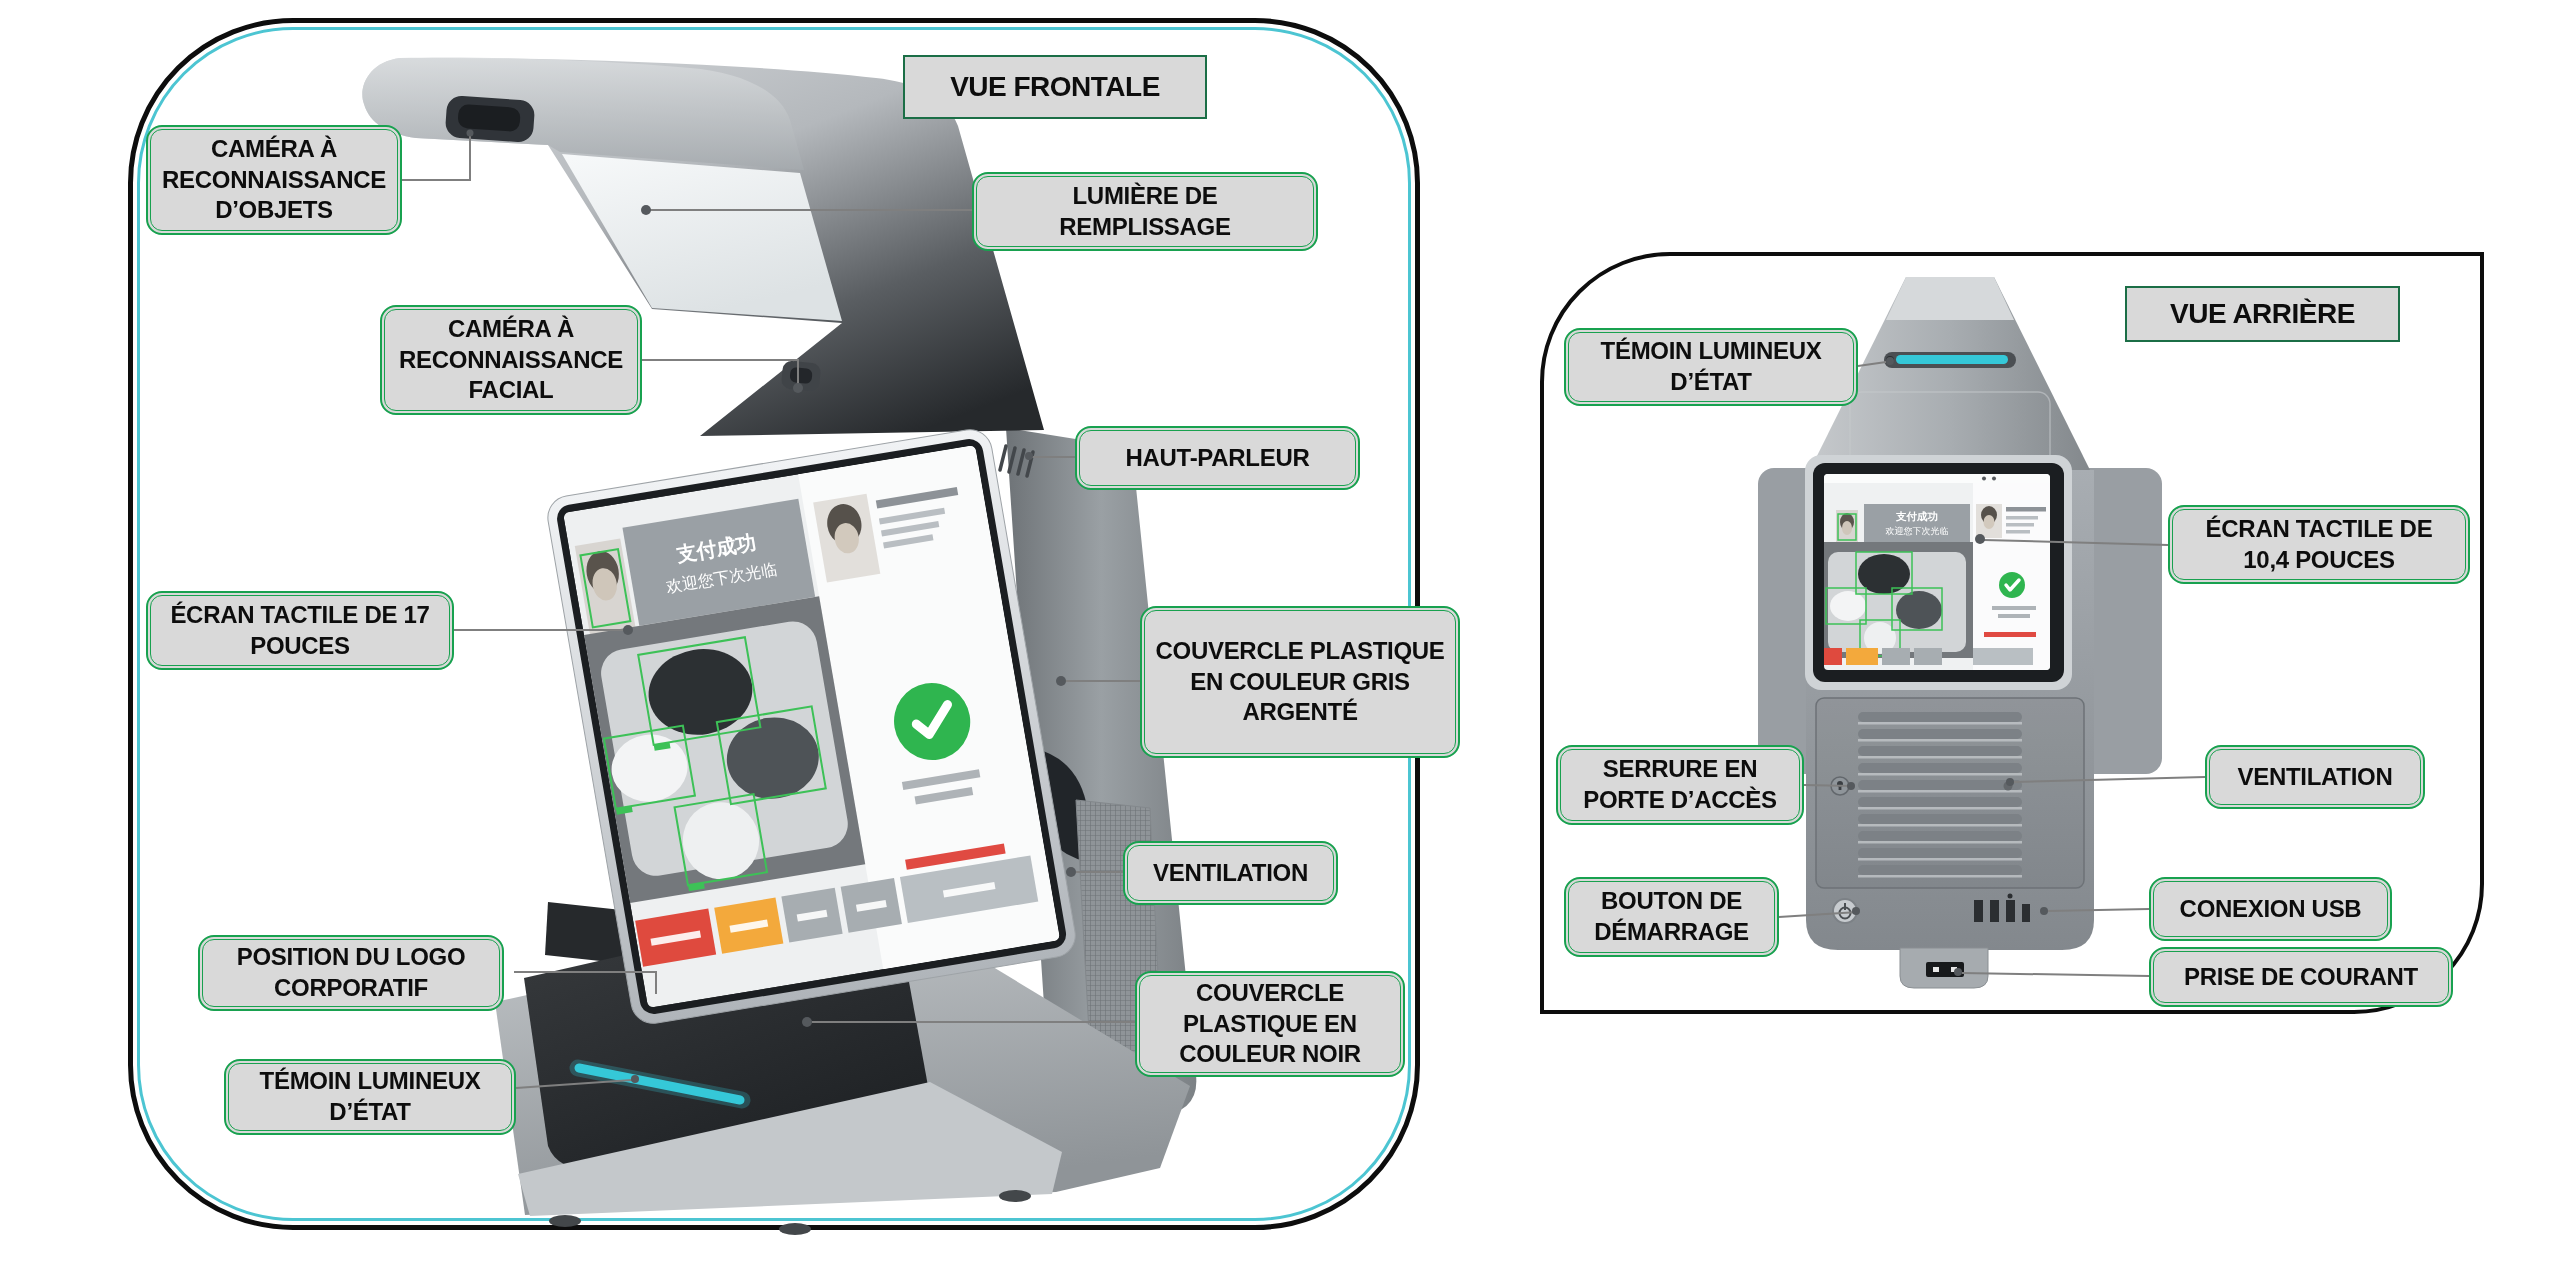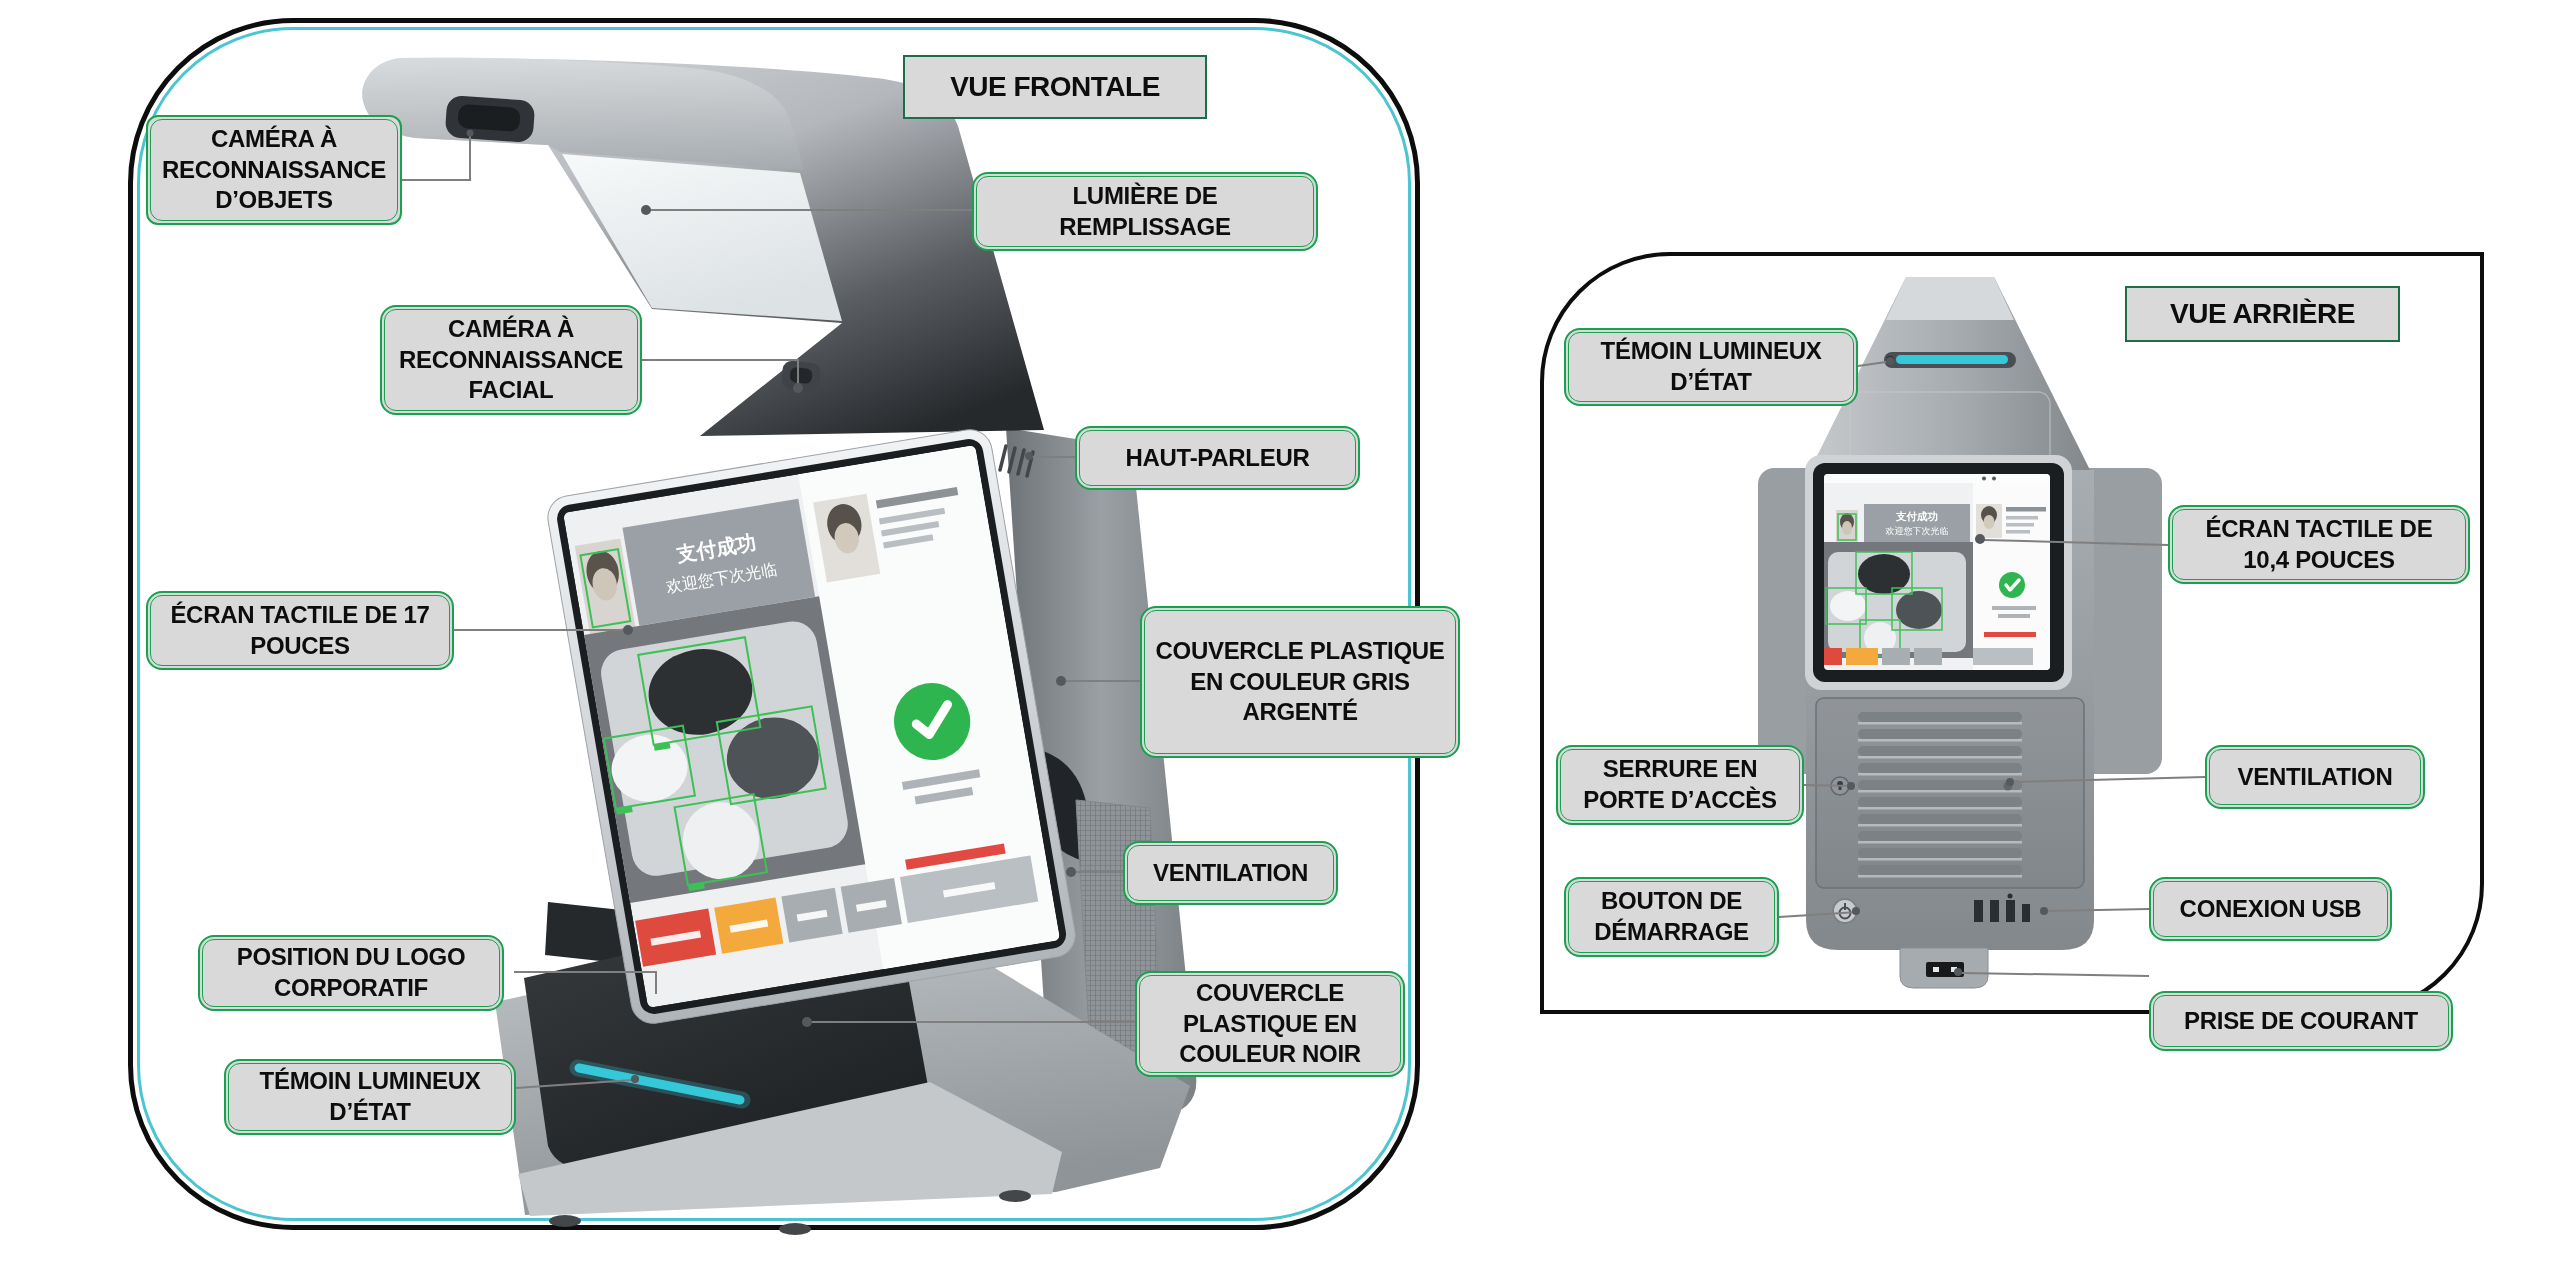--- a/index.html
+++ b/index.html
@@ -385,32 +385,32 @@
     </g>
     <g>
       <line x1="2149" y1="976" x2="1962" y2="973"></line>
         <circle cx="1958" cy="972" r="4" fill="#55595d" stroke="none"></circle>
     </g>
   </svg>
 
   <div class="title" style="left:903px;top:55px;width:304px;height:64px;">VUE FRONTALE</div>
   <div class="title" style="left:2125px;top:286px;width:275px;height:56px;">VUE ARRIÈRE</div>
 
-  <div class="lbl" style="left:146px;top:115px;width:256px;height:110px;border-radius:12px;">CAMÉRA À RECONNAISSANCE D’OBJETS</div>
+  <div class="lbl" style="left:146px;top:125px;width:256px;height:110px;">CAMÉRA À RECONNAISSANCE D’OBJETS</div>
   <div class="lbl" style="left:972px;top:172px;width:346px;height:79px;">LUMIÈRE DE REMPLISSAGE</div>
   <div class="lbl" style="left:380px;top:305px;width:262px;height:110px;">CAMÉRA À RECONNAISSANCE FACIAL</div>
   <div class="lbl" style="left:1075px;top:426px;width:285px;height:64px;">HAUT-PARLEUR</div>
   <div class="lbl" style="left:146px;top:591px;width:308px;height:79px;">ÉCRAN TACTILE DE 17 POUCES</div>
   <div class="lbl" style="left:1140px;top:606px;width:320px;height:152px;">COUVERCLE PLASTIQUE EN COULEUR GRIS ARGENTÉ</div>
   <div class="lbl" style="left:1123px;top:841px;width:215px;height:64px;">VENTILATION</div>
   <div class="lbl" style="left:198px;top:935px;width:306px;height:76px;">POSITION DU LOGO CORPORATIF</div>
   <div class="lbl" style="left:1135px;top:971px;width:270px;height:106px;">COUVERCLE PLASTIQUE EN COULEUR NOIR</div>
   <div class="lbl" style="left:224px;top:1059px;width:292px;height:76px;">TÉMOIN LUMINEUX D’ÉTAT</div>
 
   <div class="lbl" style="left:1564px;top:328px;width:294px;height:78px;">TÉMOIN LUMINEUX D’ÉTAT</div>
   <div class="lbl" style="left:2168px;top:505px;width:302px;height:79px;">ÉCRAN TACTILE DE 10,4 POUCES</div>
   <div class="lbl" style="left:1556px;top:745px;width:248px;height:80px;">SERRURE EN PORTE D’ACCÈS</div>
   <div class="lbl" style="left:2205px;top:745px;width:220px;height:64px;">VENTILATION</div>
   <div class="lbl" style="left:1564px;top:877px;width:215px;height:80px;">BOUTON DE DÉMARRAGE</div>
   <div class="lbl" style="left:2149px;top:877px;width:243px;height:64px;">CONEXION USB</div>
-  <div class="lbl" style="left:2149px;top:947px;width:304px;height:60px;margin-top:44px;">PRISE DE COURANT</div>
+  <div class="lbl" style="left:2149px;top:947px;width:304px;height:60px;">PRISE DE COURANT</div>
 
 </div>
 
 </body></html>

